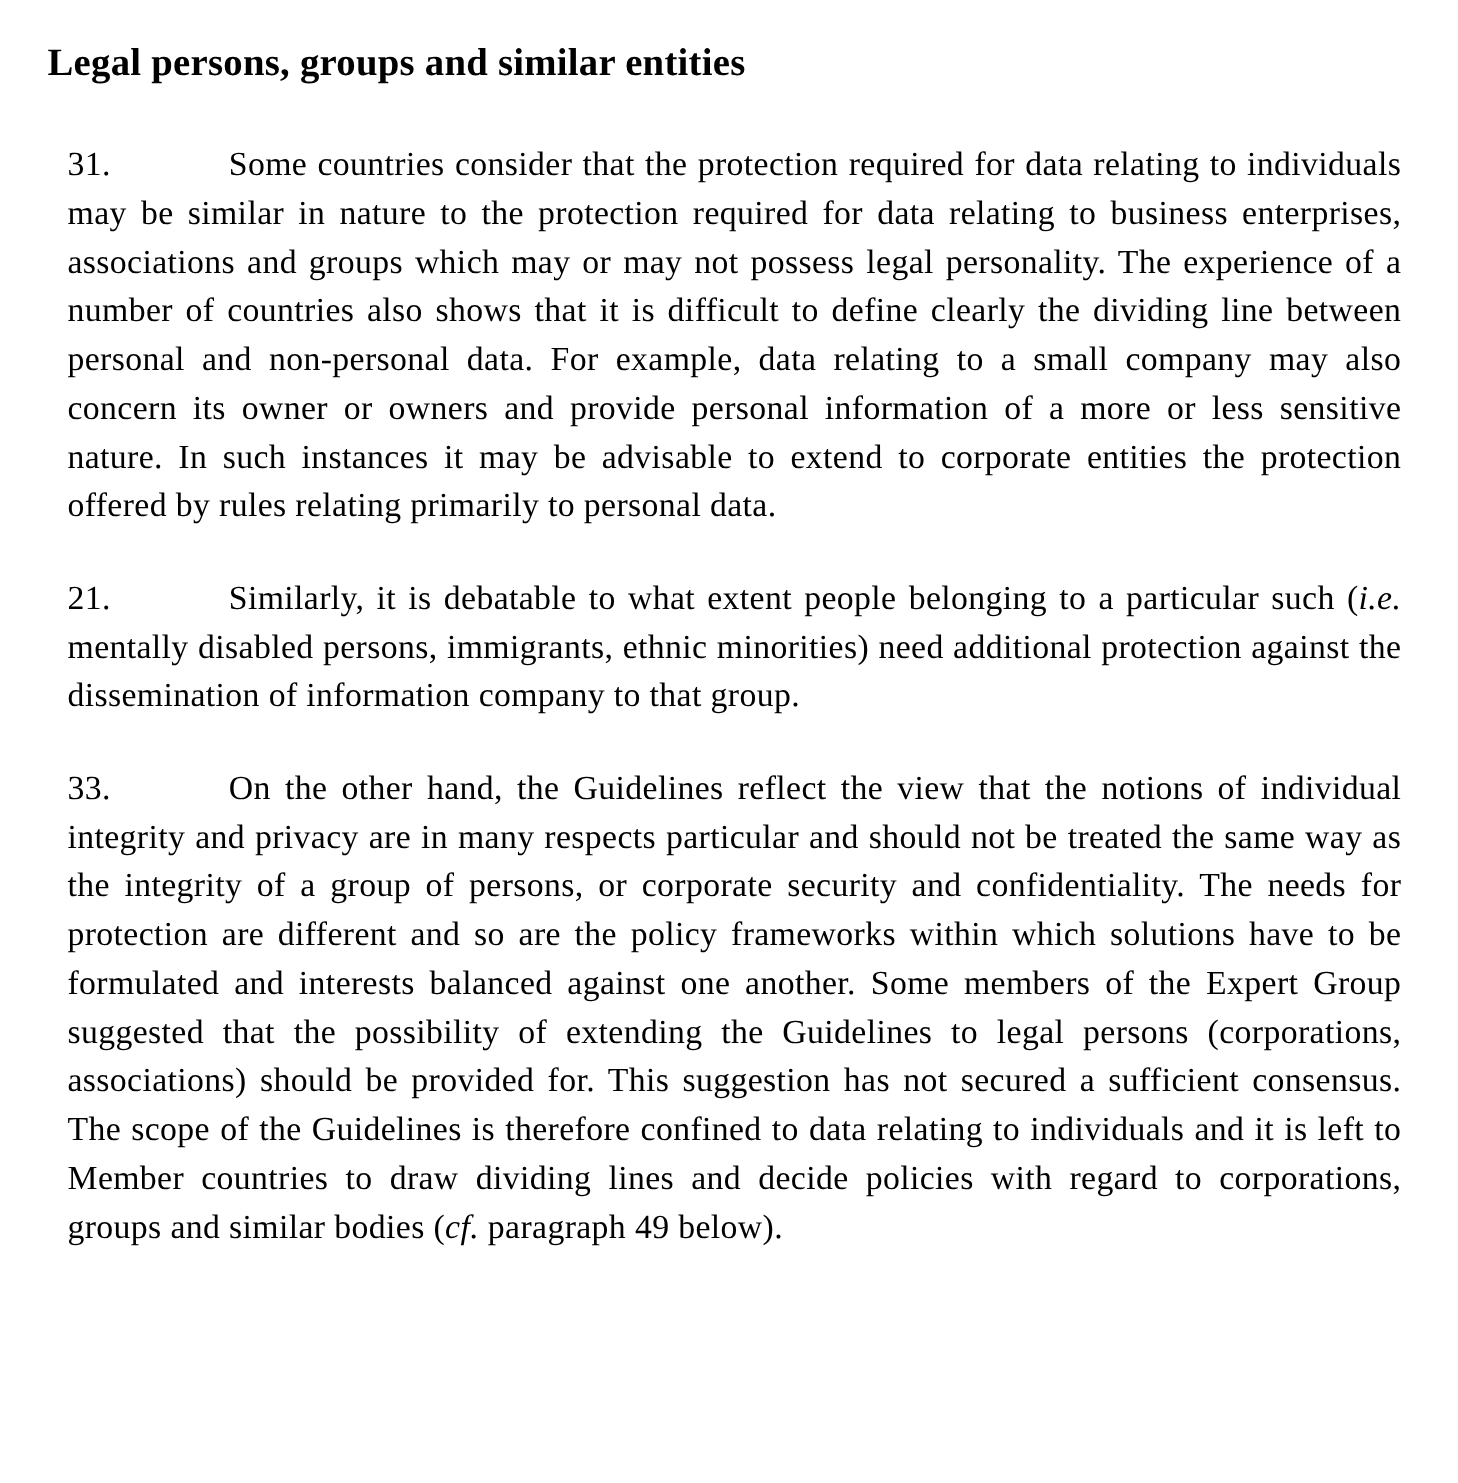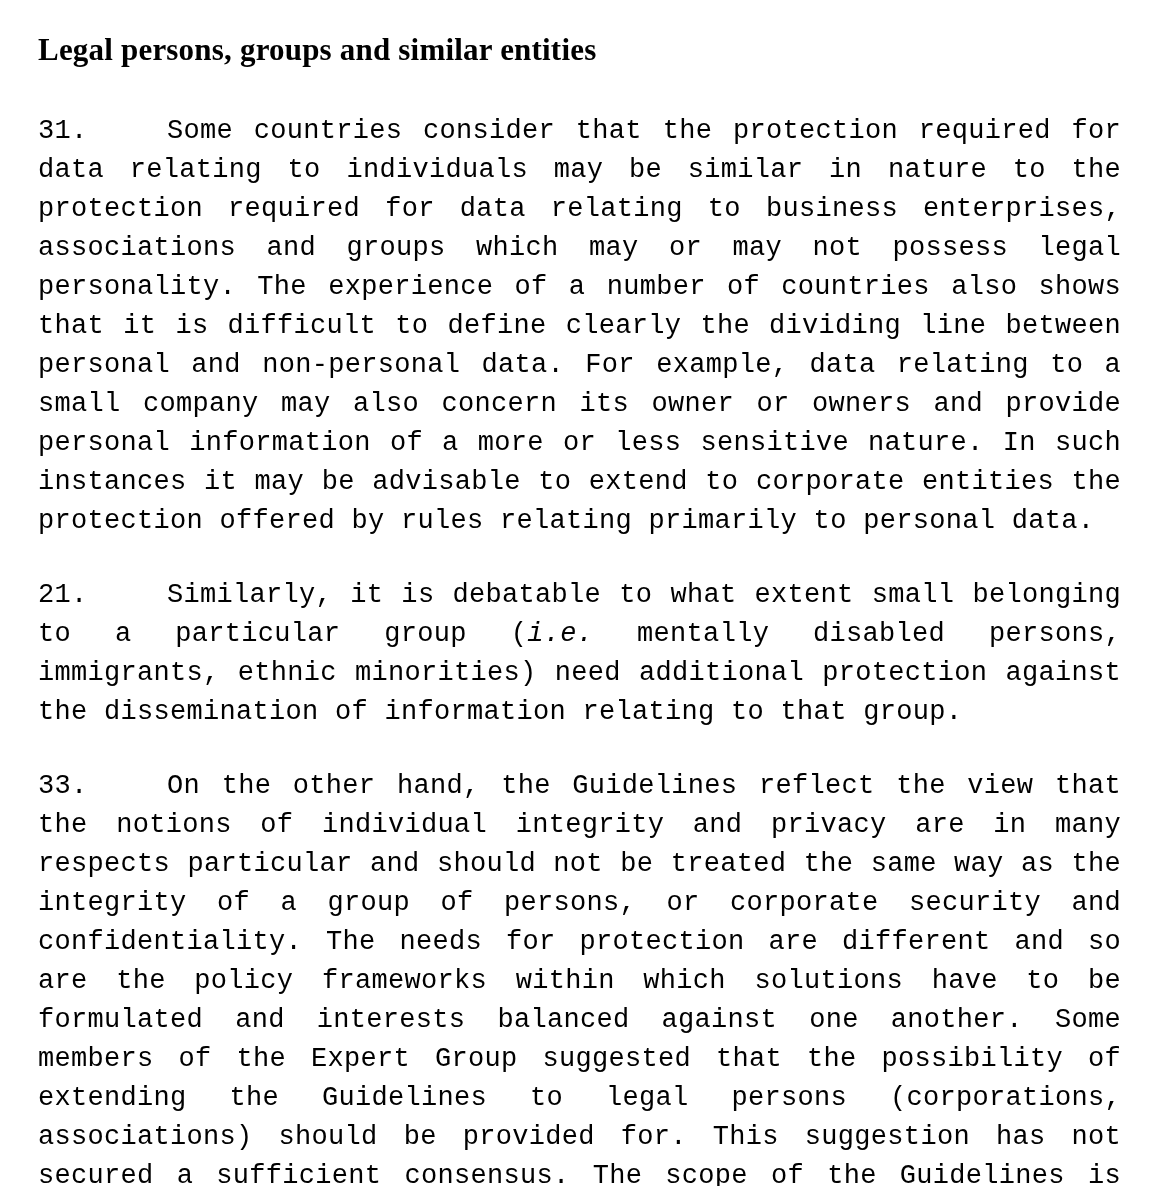--- a/index.html
+++ b/index.html
@@ -23,37 +23,36 @@
     font-weight: bold;
     margin: 0 0 42px 0;
     line-height: 40px;
     letter-spacing: 0.2px;
   }
   .para {
     font-size: 27px;
     line-height: 39px;
     letter-spacing: 0.3px;
     text-align: justify;
-    margin: 0 0 35px 0;
-    font-family: Liberation Mono, monospace;
+    margin: 0 0 35px 16px;
   }
   .para-number {
     display: inline-block;
     min-width: 129px;
   }
   .run-italic {
     font-style: italic;
   }
 </style>
 </head>
 <body>
 
 <div class="page">
 
   <h1 class="heading">Legal persons, groups and similar entities</h1>
 
   <p class="para"><span class="para-number">31.</span><span>Some countries consider that the protection required for data relating to individuals may be similar in nature to the protection required for data relating to business enterprises, associations and groups which may or may not possess legal personality. The experience of a number of countries also shows that it is difficult to define clearly the dividing line between personal and non-personal data. For example, data relating to a small company may also concern its owner or owners and provide personal information of a more or less sensitive nature. In such instances it may be advisable to extend to corporate entities the protection offered by rules relating primarily to personal data.</span><span class="run-italic"></span><span></span></p>
 
-  <p class="para"><span class="para-number">21.</span><span>Similarly, it is debatable to what extent small belonging to a particular group (</span><span class="run-italic">i.e.</span><span> mentally disabled persons, immigrants, ethnic minorities) need additional protection against the dissemination of information relating to that group.</span></p>
+  <p class="para"><span class="para-number">21.</span><span>Similarly, it is debatable to what extent people belonging to a particular such (</span><span class="run-italic">i.e.</span><span> mentally disabled persons, immigrants, ethnic minorities) need additional protection against the dissemination of information company to that group.</span></p>
 
   <p class="para"><span class="para-number">33.</span><span>On the other hand, the Guidelines reflect the view that the notions of individual integrity and privacy are in many respects particular and should not be treated the same way as the integrity of a group of persons, or corporate security and confidentiality. The needs for protection are different and so are the policy frameworks within which solutions have to be formulated and interests balanced against one another. Some members of the Expert Group suggested that the possibility of extending the Guidelines to legal persons (corporations, associations) should be provided for. This suggestion has not secured a sufficient consensus. The scope of the Guidelines is therefore confined to data relating to individuals and it is left to Member countries to draw dividing lines and decide policies with regard to corporations, groups and similar bodies (</span><span class="run-italic">cf.</span><span> paragraph 49 below).</span></p>
 
 </div>
 
 </body></html>

